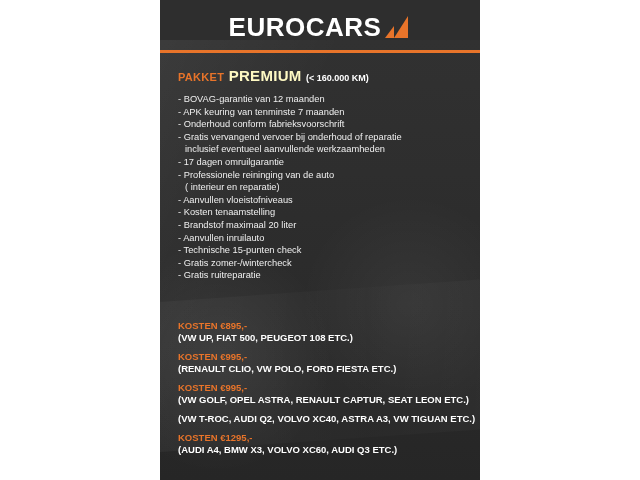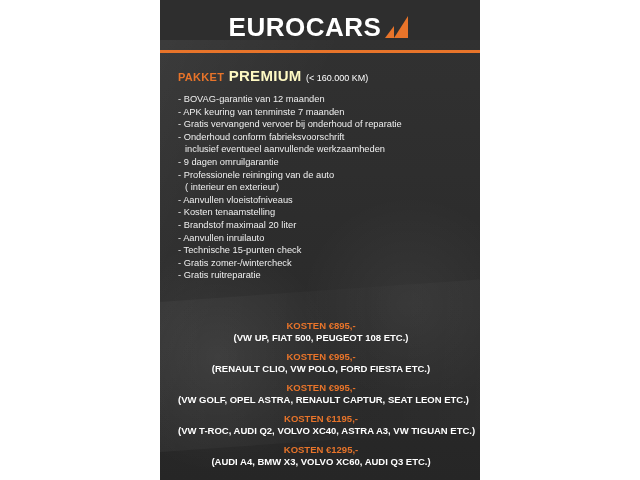--- a/index.html
+++ b/index.html
@@ -131,21 +131,21 @@
   }
   .pakket-title .p-name {
     color: #fef9c3;
     font-size: 15px;
     font-weight: bold;
     letter-spacing: 0.3px;
   }
   .pakket-title .p-km {
     color: #ffffff;
     font-size: 9px;
-    font-weight: normal;
+    font-weight: bold;
   }
 
   ul.features {
     list-style: none;
     margin: 0;
     padding: 0;
   }
   ul.features li {
     color: #efefef;
     font-size: 9.3px;
@@ -154,21 +154,20 @@
   }
   ul.features li.indent {
     padding-left: 7px;
   }
 
   .kosten-block {
     margin-top: 0;
   }
   .kosten-group {
     margin-bottom: 7px;
-    text-align: center;
   }
   .kosten-price {
     color: #e8742a;
     font-size: 9.5px;
     font-weight: bold;
     line-height: 12px;
     white-space: nowrap;
   }
   .kosten-cars {
     color: #ffffff;
@@ -202,26 +201,26 @@
 
         <div class="pakket-title">
           <span class="p-label">PAKKET</span>
           <span class="p-name">PREMIUM</span>
           <span class="p-km">(&lt; 160.000 KM)</span>
         </div>
 
         <ul class="features">
           <li>- BOVAG-garantie van 12 maanden</li>
           <li>- APK keuring van tenminste 7 maanden</li>
+          <li>- Onderhoud conform fabrieksvoorschrift</li>
           <li>- Gratis vervangend vervoer bij onderhoud of reparatie</li>
-          <li>- Onderhoud conform fabrieksvoorschrift</li>
           <li class="indent">inclusief eventueel aanvullende werkzaamheden</li>
-          <li>- 9 dagen omruilgarantie</li>
+          <li>- 17 dagen omruilgarantie</li>
           <li>- Professionele reininging van de auto</li>
-          <li class="indent">( interieur en exterieur)</li>
+          <li class="indent">( interieur en reparatie)</li>
           <li>- Aanvullen vloeistofniveaus</li>
           <li>- Kosten tenaamstelling</li>
           <li>- Brandstof maximaal 20 liter</li>
           <li>- Aanvullen inruilauto</li>
           <li>- Technische 15-punten check</li>
           <li>- Gratis zomer-/wintercheck</li>
           <li>- Gratis ruitreparatie</li>
         </ul>
 
         <div class="kosten-block" style="margin-top:38px;">
@@ -231,21 +230,20 @@
           </div>
           <div class="kosten-group">
             <div class="kosten-price">KOSTEN  €995,-</div>
             <div class="kosten-cars">(RENAULT CLIO, VW POLO, FORD FIESTA ETC.)</div>
           </div>
           <div class="kosten-group">
             <div class="kosten-price">KOSTEN  €995,-</div>
             <div class="kosten-cars">(VW GOLF, OPEL ASTRA, RENAULT CAPTUR, SEAT LEON ETC.)</div>
           </div>
           <div class="kosten-group">
-            <div class="kosten-price">KOSTEN €1195,-</div>
             <div class="kosten-cars">(VW T-ROC, AUDI Q2, VOLVO XC40, ASTRA A3, VW TIGUAN ETC.)</div>
           </div>
           <div class="kosten-group">
             <div class="kosten-price">KOSTEN €1295,-</div>
             <div class="kosten-cars">(AUDI A4, BMW X3, VOLVO XC60, AUDI Q3 ETC.)</div>
           </div>
         </div>
 
       </div>
     </div>

